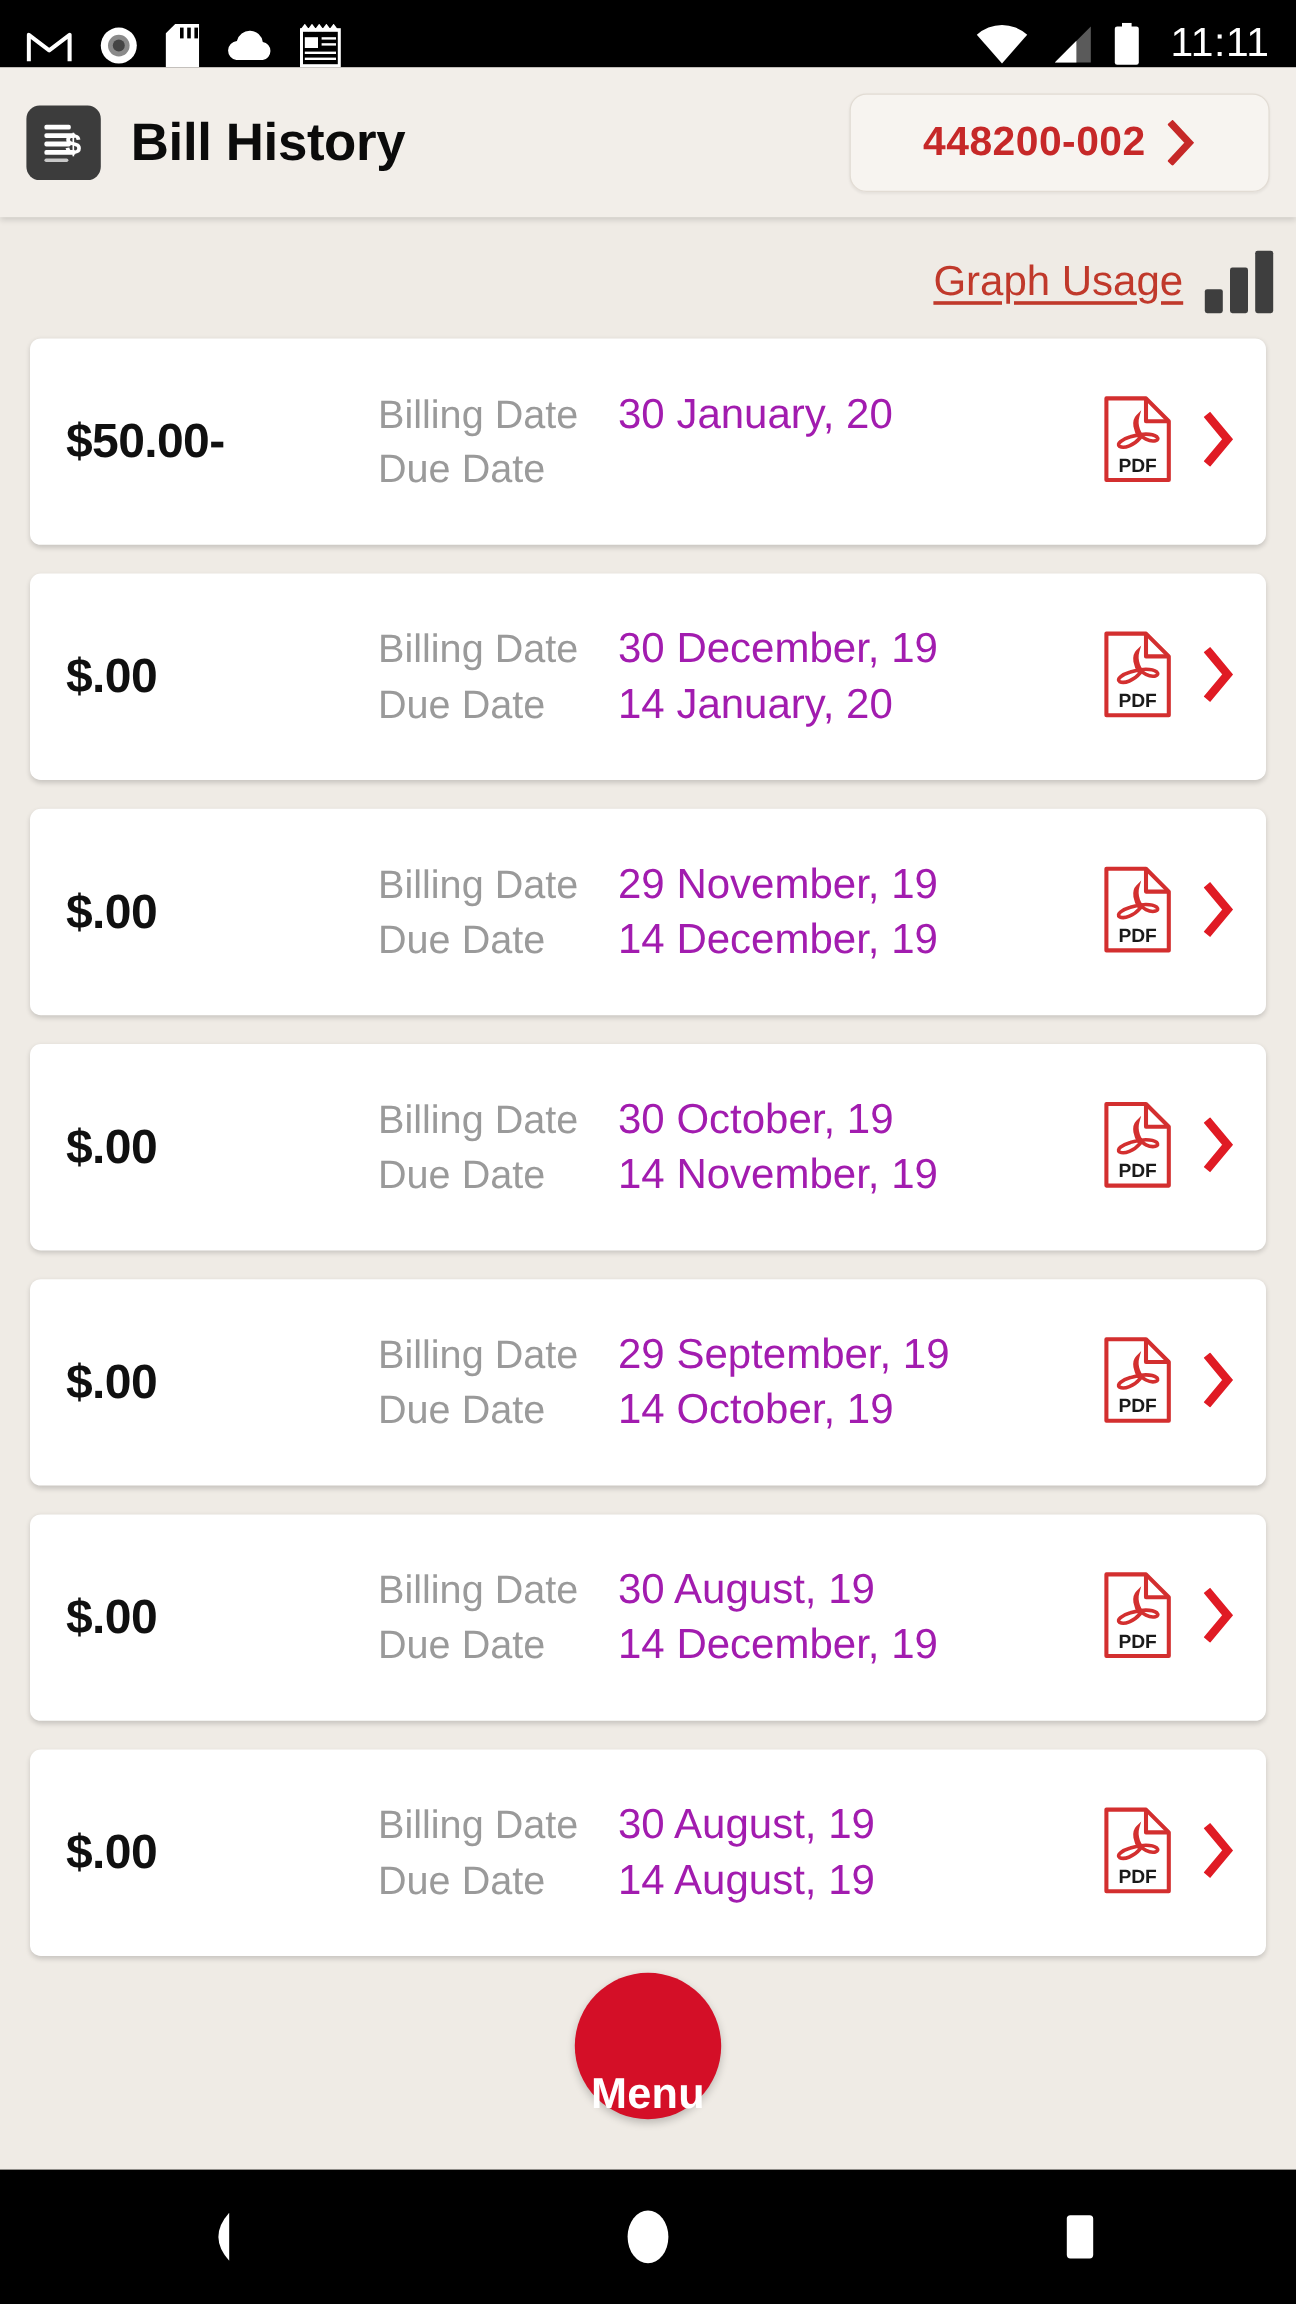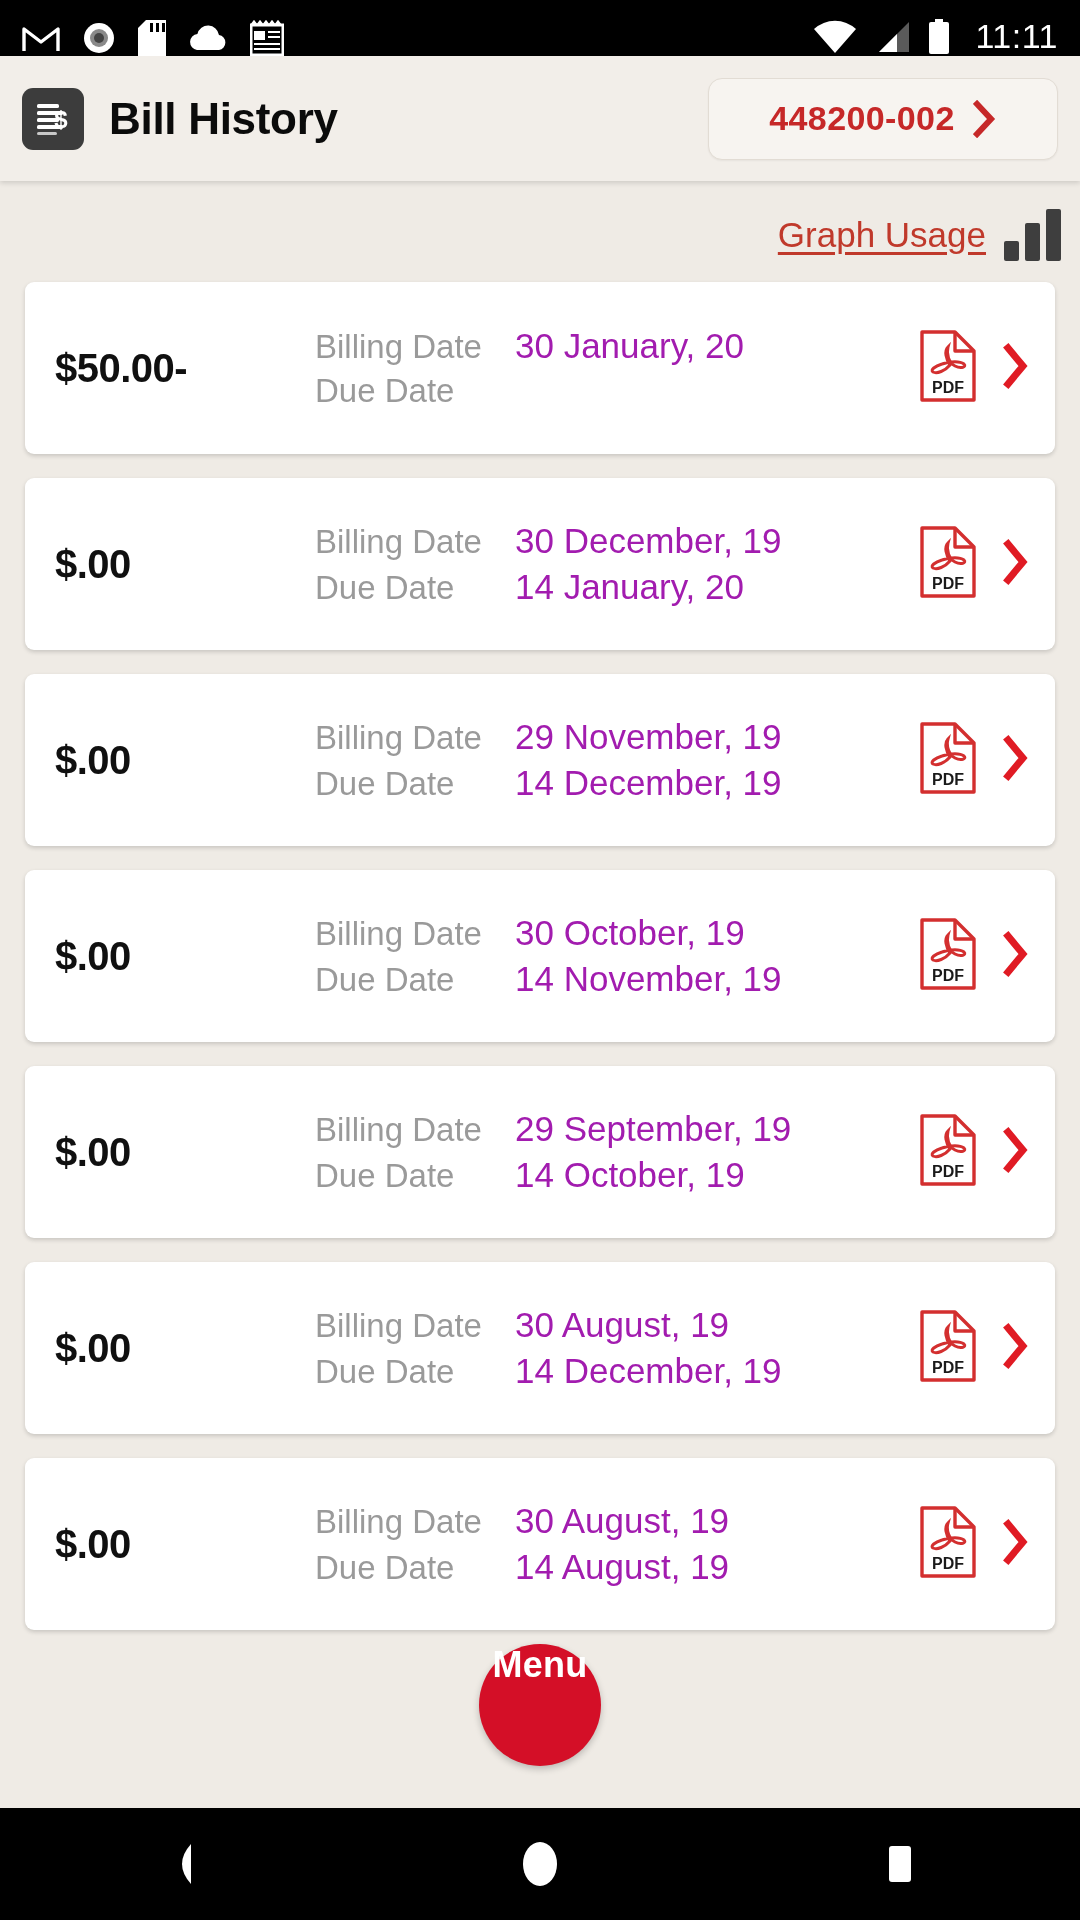--- a/index.html
+++ b/index.html
@@ -86,21 +86,21 @@
   .date-row { display:flex; align-items:baseline; }
   .date-label { color:#9A9A9A; font-size:33px; width:200px; flex:0 0 200px; }
   .date-value { color:#a21caf; font-size:35px; white-space:nowrap; }
   .pdf-wrap { flex:0 0 auto; margin-right:26px; }
   .chev-wrap { flex:0 0 auto; }
 
   
   .fab {
     position:absolute; left:50%; transform:translateX(-50%);
     top:1644px; width:122px; height:122px; border-radius:50%;
-    background:#D40F27; display:flex; align-items:flex-start; justify-content:center;
+    background:#D40F27; display:flex; align-items:flex-end; justify-content:center;
     box-shadow:0 3px 7px rgba(0,0,0,0.22);
   }
   .fab span { color:#fff; font-size:36px; font-weight:bold; letter-spacing:0.2px; }
 
   
   .navbar {
     position:absolute; bottom:0; left:0; width:1080px; height:112px;
     background:#000; display:flex; align-items:center; justify-content:space-around;
     z-index:40;
   }

